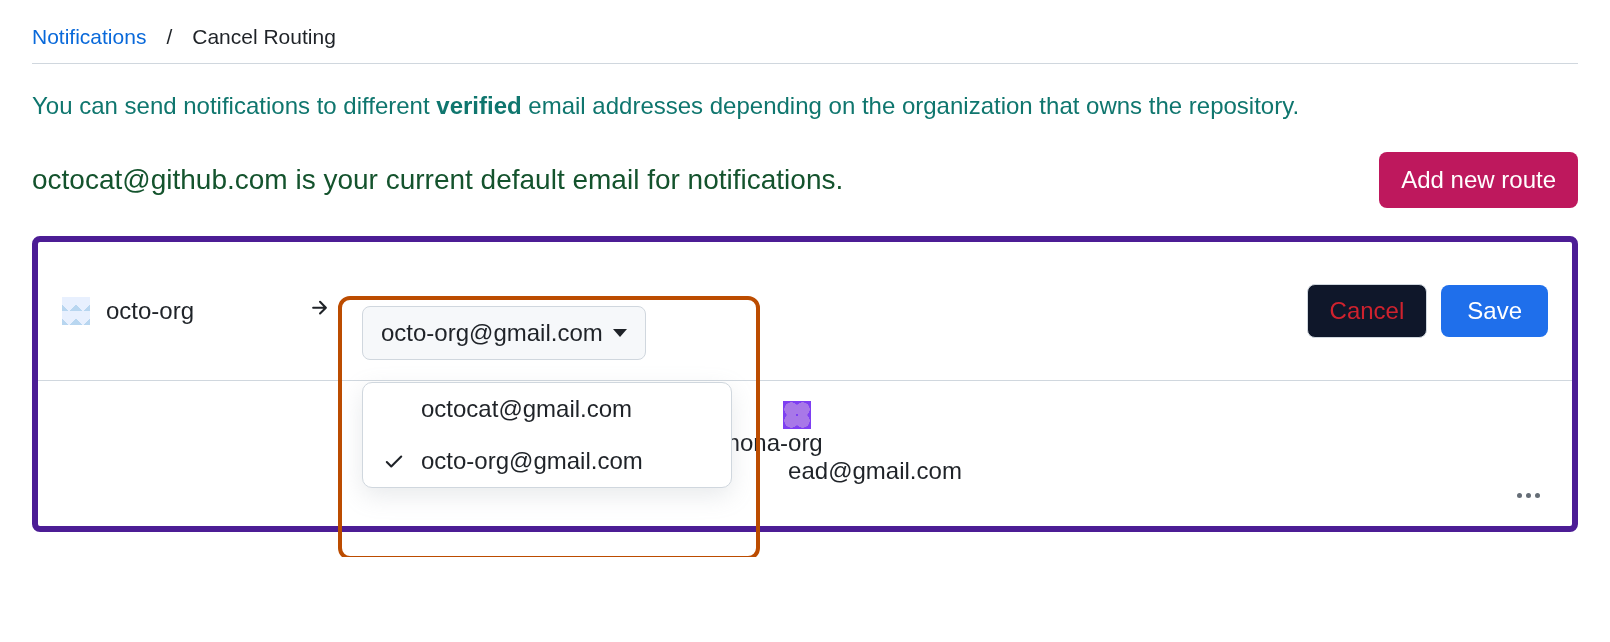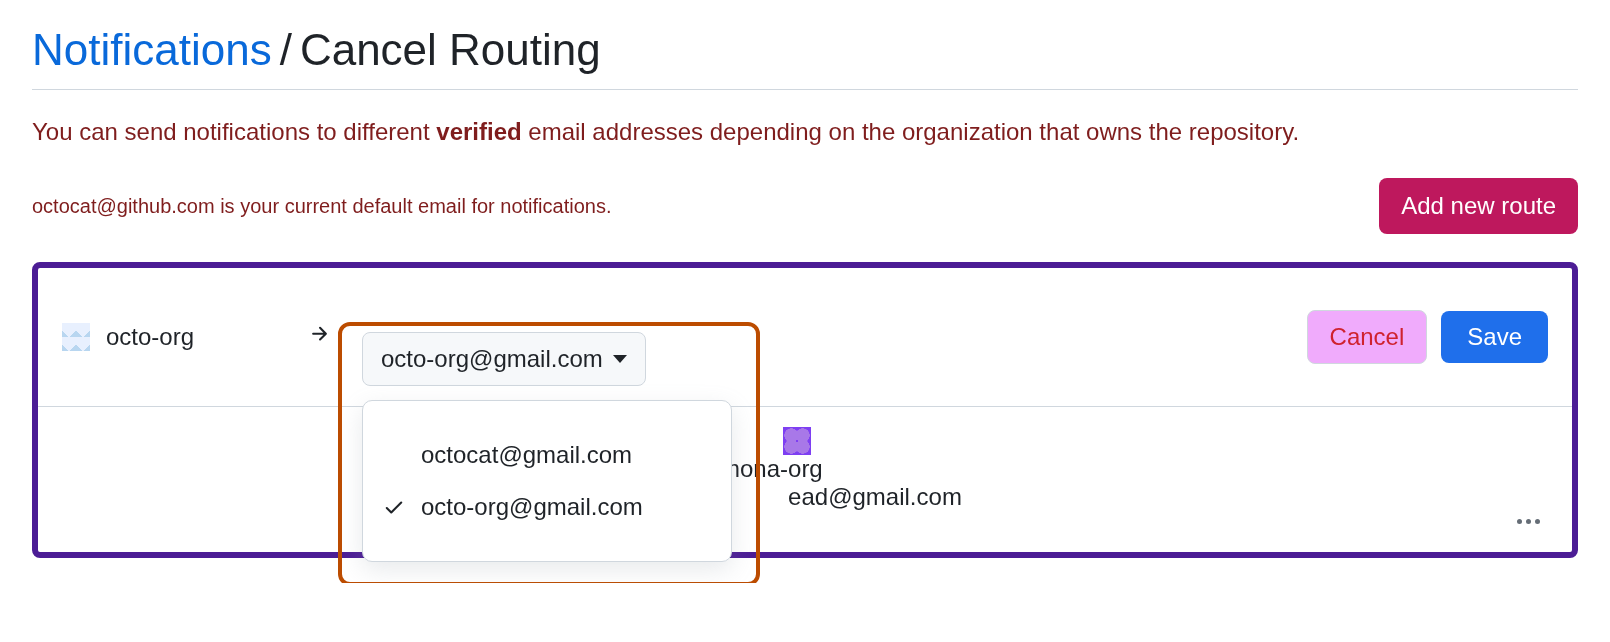--- a/index.html
+++ b/index.html
@@ -8,59 +8,59 @@
       padding: 0;
     }
     body {
       font-family: -apple-system, BlinkMacSystemFont, "Segoe UI", Helvetica, Arial, sans-serif;
       background: #ffffff;
       padding: 25px 32px;
       font-size: 14px;
       color: #1f2328;
     }
     .breadcrumb {
-      font-size: 44px;
+      font-size: 21px;
       font-weight: 400;
       margin-bottom: 14px;
       display: flex;
-      gap: 8px;
+      gap: 20px;
     }
     .breadcrumb-link {
       color: #0969da;
       cursor: pointer;
     }
     .breadcrumb-sep {
       color: #1f2328;
     }
     .breadcrumb-current {
       color: #1f2328;
     }
     .divider {
       border: none;
       border-top: 1px solid #d0d7de;
       margin-bottom: 24px;
     }
     .description {
       font-size: 24px;
       line-height: 1.5;
-      color: #7f1d1d;
+      color: #0f766e;
       margin-bottom: 28px;
     }
     .description .bold {
       font-weight: 600;
     }
     .default-row {
       display: flex;
       justify-content: space-between;
       align-items: center;
       margin-bottom: 28px;
     }
     .default-text {
-      font-size: 20px;
-      color: #7f1d1d;
+      font-size: 28px;
+      color: #14532d;
     }
     .add-route-btn {
       background: #be185d;
       color: #ffffff;
       border: none;
       border-radius: 8px;
       padding: 14px 22px;
       font-size: 24px;
       font-weight: 500;
       cursor: pointer;
@@ -124,28 +124,28 @@
     }
     .caret-down {
       width: 0;
       height: 0;
       border-left: 7px solid transparent;
       border-right: 7px solid transparent;
       border-top: 8px solid #1f2328;
     }
     .email-dropdown {
       position: absolute;
-      top: 68px;
+      top: 76px;
       left: 0;
       background: #ffffff;
       border: 1px solid #d0d7de;
       border-radius: 10px;
       box-shadow: 0 8px 24px rgba(140,149,159,0.2);
       min-width: 370px;
-      padding: 28px 0;
+      padding: 0 0;
       z-index: 10;
     }
     .dropdown-item {
       display: flex;
       align-items: center;
       padding: 12px 20px;
       font-size: 24px;
       color: #1f2328;
       cursor: pointer;
     }
@@ -171,21 +171,21 @@
       width: 422px;
       height: 264px;
     }
     .row-actions {
       margin-left: auto;
       display: flex;
       align-items: center;
       gap: 14px;
     }
     .cancel-btn {
-      background: #f0abfc;
+      background: #0f172a;
       border: 1px solid #d0d7de;
       border-radius: 8px;
       padding: 12px 22px;
       font-size: 24px;
       font-weight: 500;
       color: #cf222e;
       cursor: pointer;
     }
     .save-btn {
       background: #1f6feb;

